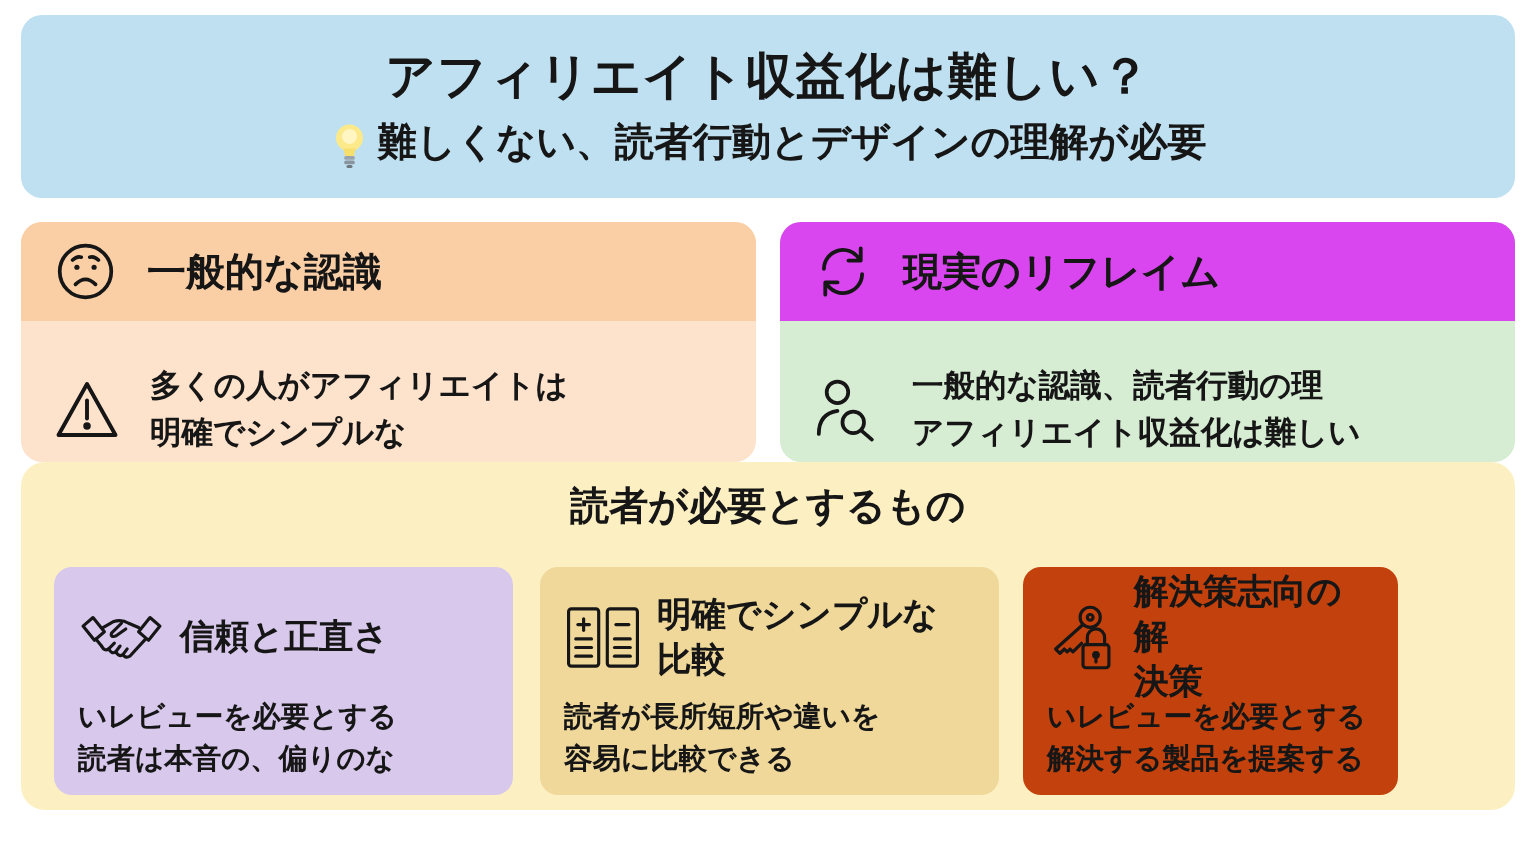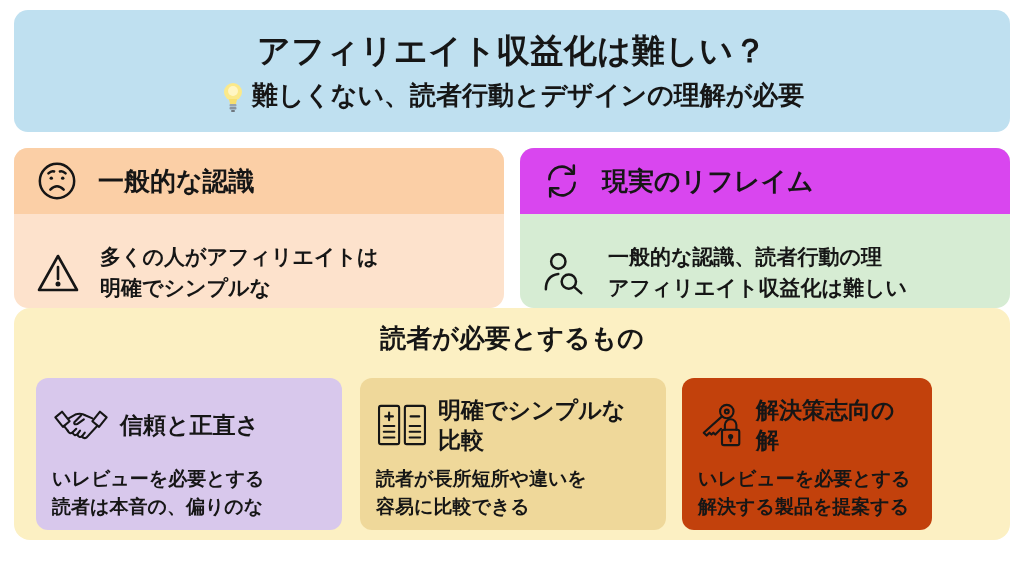--- a/index.html
+++ b/index.html
@@ -191,20 +191,21 @@
           <circle cx="30" cy="11" r="2"></circle>
           <path d="M25 16 L6 33 L9 36 L12 33 L14 35 L16 33 L18 35 L24 29"></path>
           <rect x="25" y="30" width="18" height="16" rx="2"></rect>
           <path d="M28 30 L28 25 A6 6 0 0 1 40 25 L40 30"></path>
           <circle cx="34" cy="37" r="1.6" fill="#161616"></circle>
           <line x1="34" y1="38" x2="34" y2="42"></line>
         </svg>
       </span>
       <div class="c-title">
         <div>解決策志向の解</div>
+        <div>決策</div>
       </div>
     </div>
     <div class="c-body">
       <div>いレビューを必要とする</div>
       <div>解決する製品を提案する</div>
     </div>
   </div>
 </div>
 
 </body></html>

